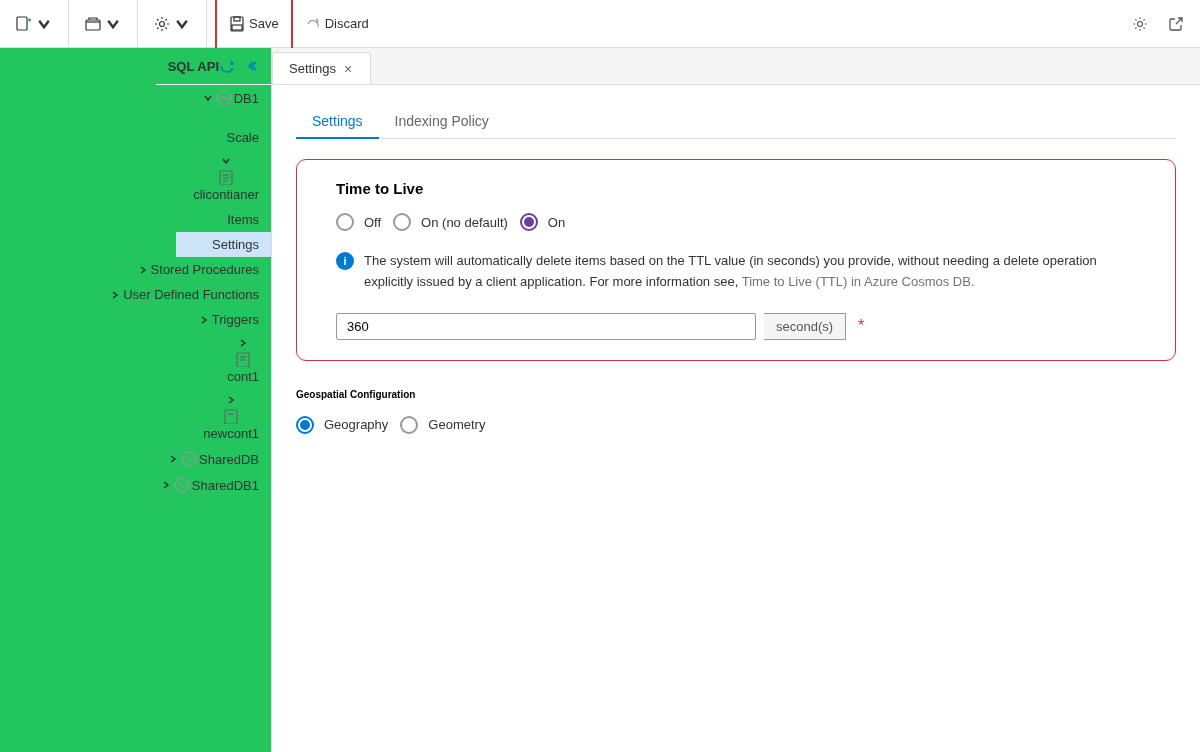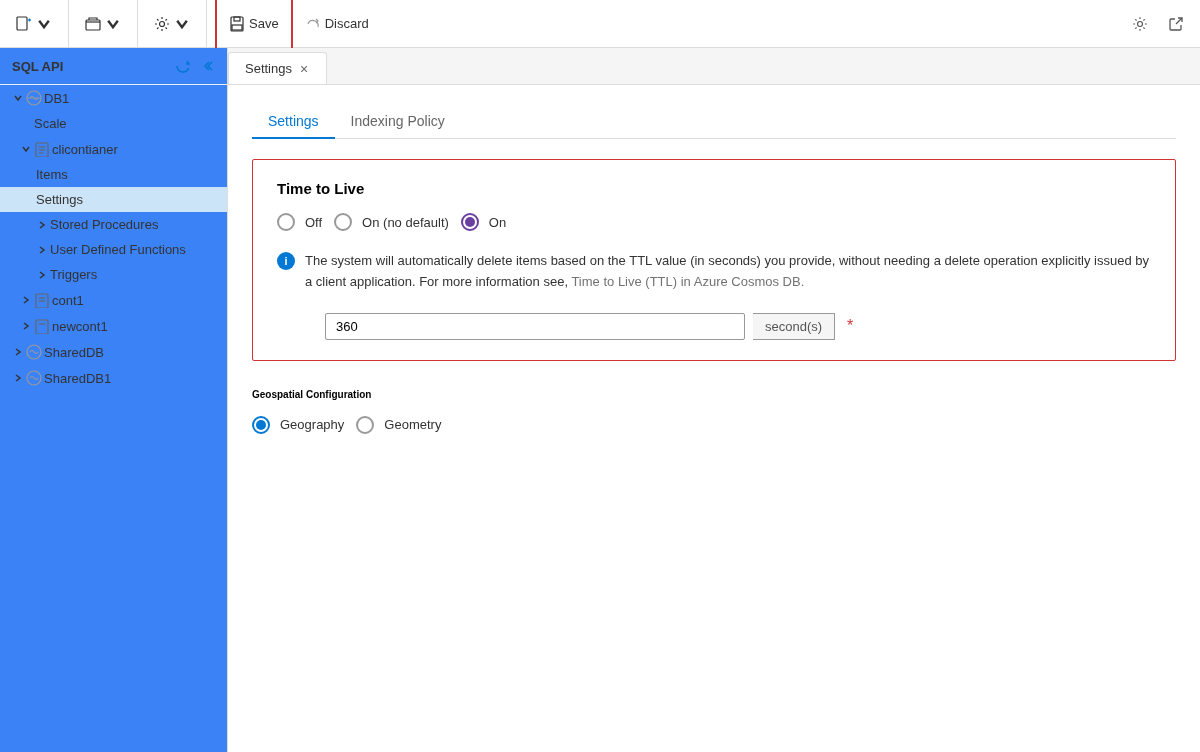--- a/index.html
+++ b/index.html
@@ -20,37 +20,37 @@
     }
     .toolbar-btn svg { width: 16px; height: 16px; }
     .toolbar-spacer { flex: 1; }
     .toolbar-right { display: flex; align-items: center; gap: 4px; }
 
     
     .main-layout { display: flex; flex: 1; overflow: hidden; }
 
     
     .sidebar {
-      width: 228px; background: #3b82f6; border-right: 1px solid #ddd;
-      display: flex; flex-direction: column; flex-shrink: 0; overflow-y: auto;
+      width: 272px; background: #22c55e; border-right: 1px solid #ddd;
+      display: flex; flex-direction: column; flex-shrink: 0; overflow-y: auto; align-items: flex-end;
     }
     .sidebar-header {
       display: flex; align-items: center; justify-content: space-between;
       padding: 10px 12px; font-size: 13px; font-weight: 600; border-bottom: 1px solid #eee;
     }
     .sidebar-header-actions { display: flex; gap: 8px; }
     .sidebar-icon-btn { background: none; border: none; cursor: pointer; color: #0078d4; display: flex; align-items: center; }
 
     .tree-item {
       display: flex; align-items: center; padding: 5px 12px; cursor: pointer;
       font-size: 13px; color: #333; gap: 2px; user-select: none;
     }
     .tree-item.selected { background: #cce4f7; }
     .tree-item .chevron { width: 12px; height: 12px; display: flex; align-items: center; justify-content: center; flex-shrink: 0; }
-    .indent-1 { padding-left: 20px; }
+    .indent-1 { padding-left: 20px; flex-direction: column; }
     .indent-2 { padding-left: 36px; }
 
     
     .content-area { flex: 1; display: flex; flex-direction: column; overflow: hidden; }
 
     
     .tab-bar {
       display: flex; align-items: flex-end; background: #f5f5f5;
       border-bottom: 1px solid #ddd; flex-shrink: 0; padding-top: 4px;
     }
@@ -71,21 +71,21 @@
     
     .inner-tabs { display: flex; gap: 0; margin-bottom: 20px; border-bottom: 1px solid #ddd; }
     .inner-tab {
       padding: 8px 16px; cursor: pointer; font-size: 14px; color: #666;
       border-bottom: 2px solid transparent; margin-bottom: -1px; background: none; border-left: none; border-right: none; border-top: none;
     }
     .inner-tab.active { color: #0078d4; border-bottom: 2px solid #0078d4; font-weight: 500; }
 
     
     .section-box {
-      border: 1.5px solid #d13438; border-radius: 2px; padding: 20px 24px; margin-bottom: 24px;
+      border: 1.5px solid #d13438; border-radius: 10px; padding: 20px 39px; margin-bottom: 24px;
     }
     .section-title { font-size: 15px; font-weight: 600; margin-bottom: 16px; color: #000; }
     .section-title-plain { font-size: 10px; font-weight: 600; margin-bottom: 16px; color: #000; }
 
     .radio-group { display: flex; flex-direction: row; gap: 12px; margin-bottom: 16px; }
     .radio-item { display: flex; align-items: center; gap: 10px; font-size: 13px; }
     .radio-input {
       width: 18px; height: 18px; border-radius: 50%; border: 2px solid #999;
       display: flex; align-items: center; justify-content: center; flex-shrink: 0; cursor: pointer;
     }
@@ -102,21 +102,21 @@
       display: flex; gap: 10px; margin-bottom: 16px; padding: 4px 0;
     }
     .info-icon {
       width: 18px; height: 18px; border-radius: 50%; background: #0078d4;
       color: white; font-size: 11px; font-weight: bold; display: flex; align-items: center;
       justify-content: center; flex-shrink: 0; margin-top: 1px;
     }
     .info-text { font-size: 13px; line-height: 1.6; color: #333; }
     .info-link { color: #737373; text-decoration: none; }
 
-    .ttl-input-row { display: flex; align-items: center; gap: 8px; margin-left: 48px; }
+    .ttl-input-row { display: flex; align-items: center; gap: 8px; }
     .ttl-input {
       border: 1px solid #999; padding: 5px 10px; font-size: 13px; width: 420px;
       outline: none; border-radius: 2px;
     }
     .ttl-unit {
       background: #f5f5f5; border: 1px solid #999; border-left: none; padding: 5px 12px;
       font-size: 13px; color: #555;
     }
     .ttl-required { color: #d13438; font-size: 16px; margin-left: 4px; }
 

